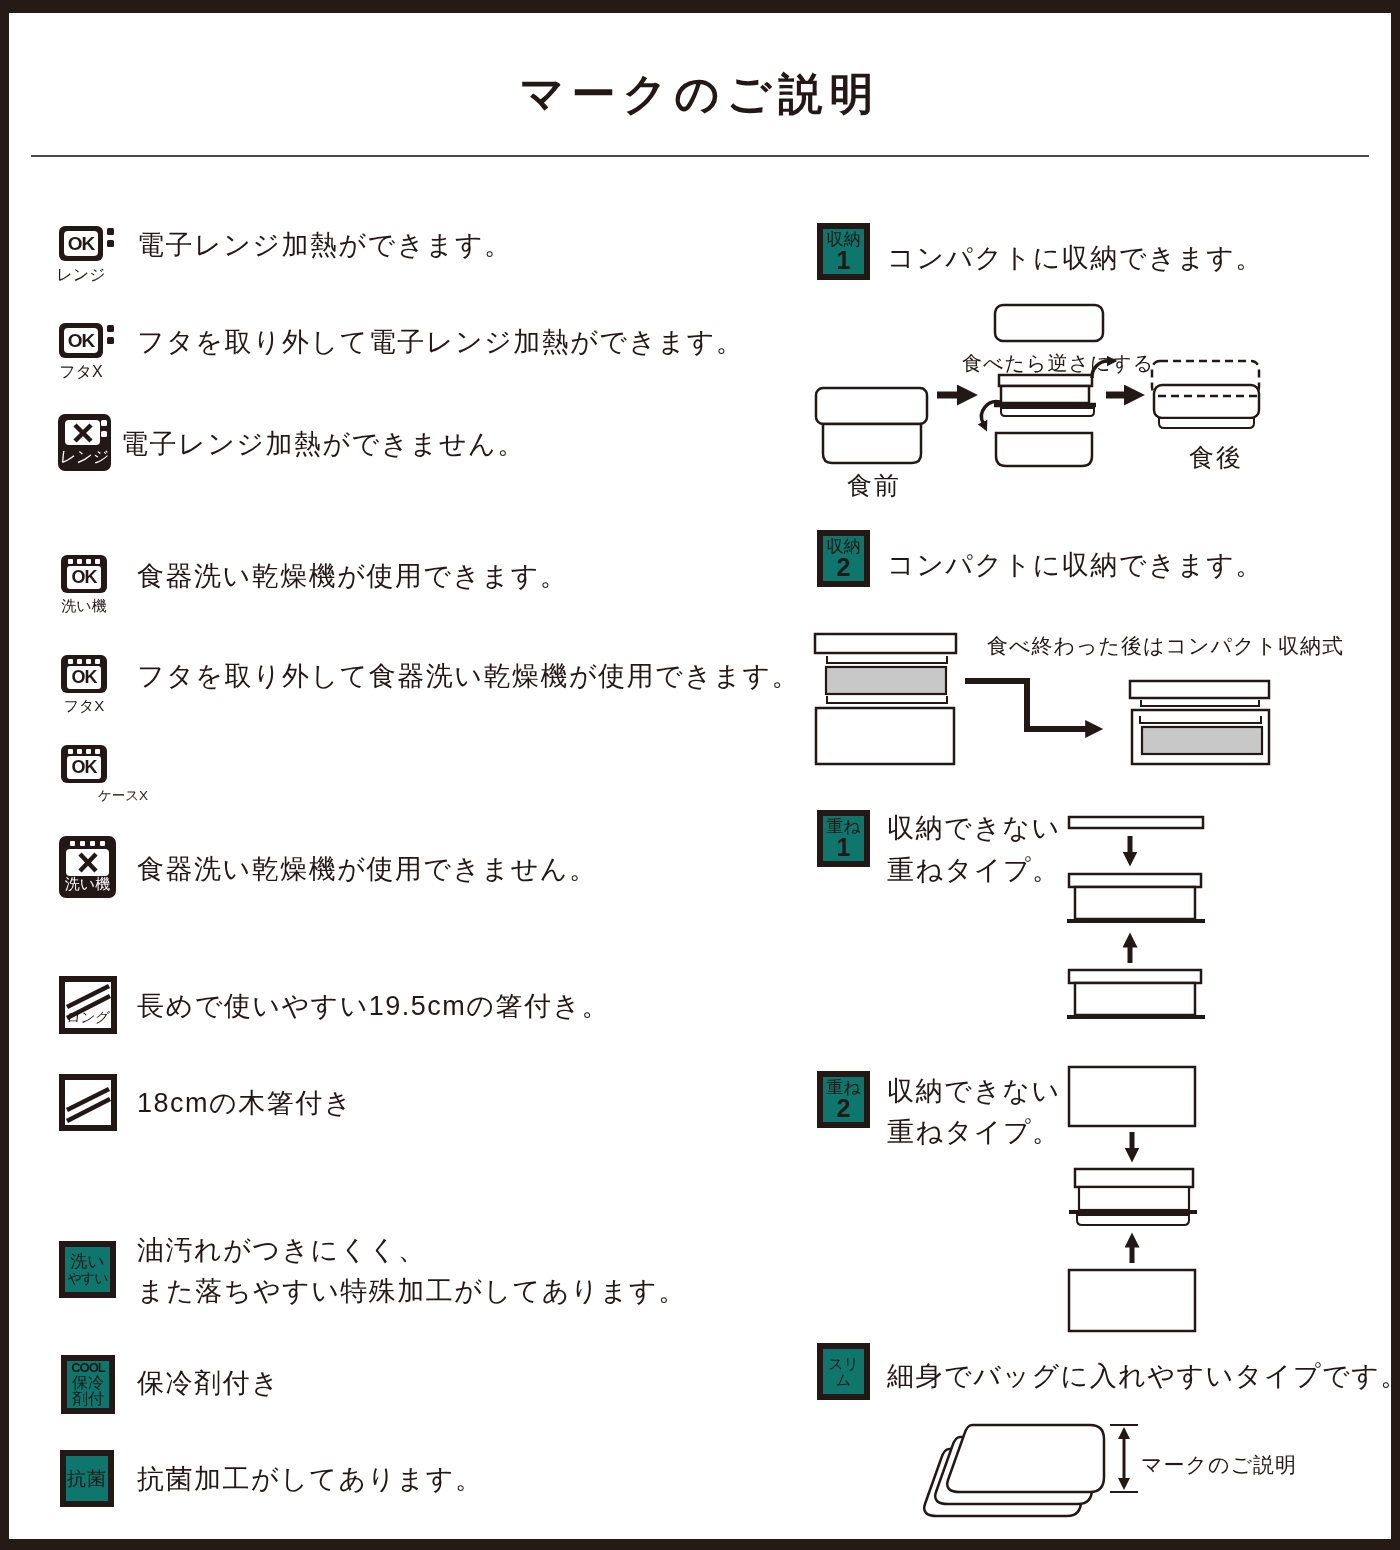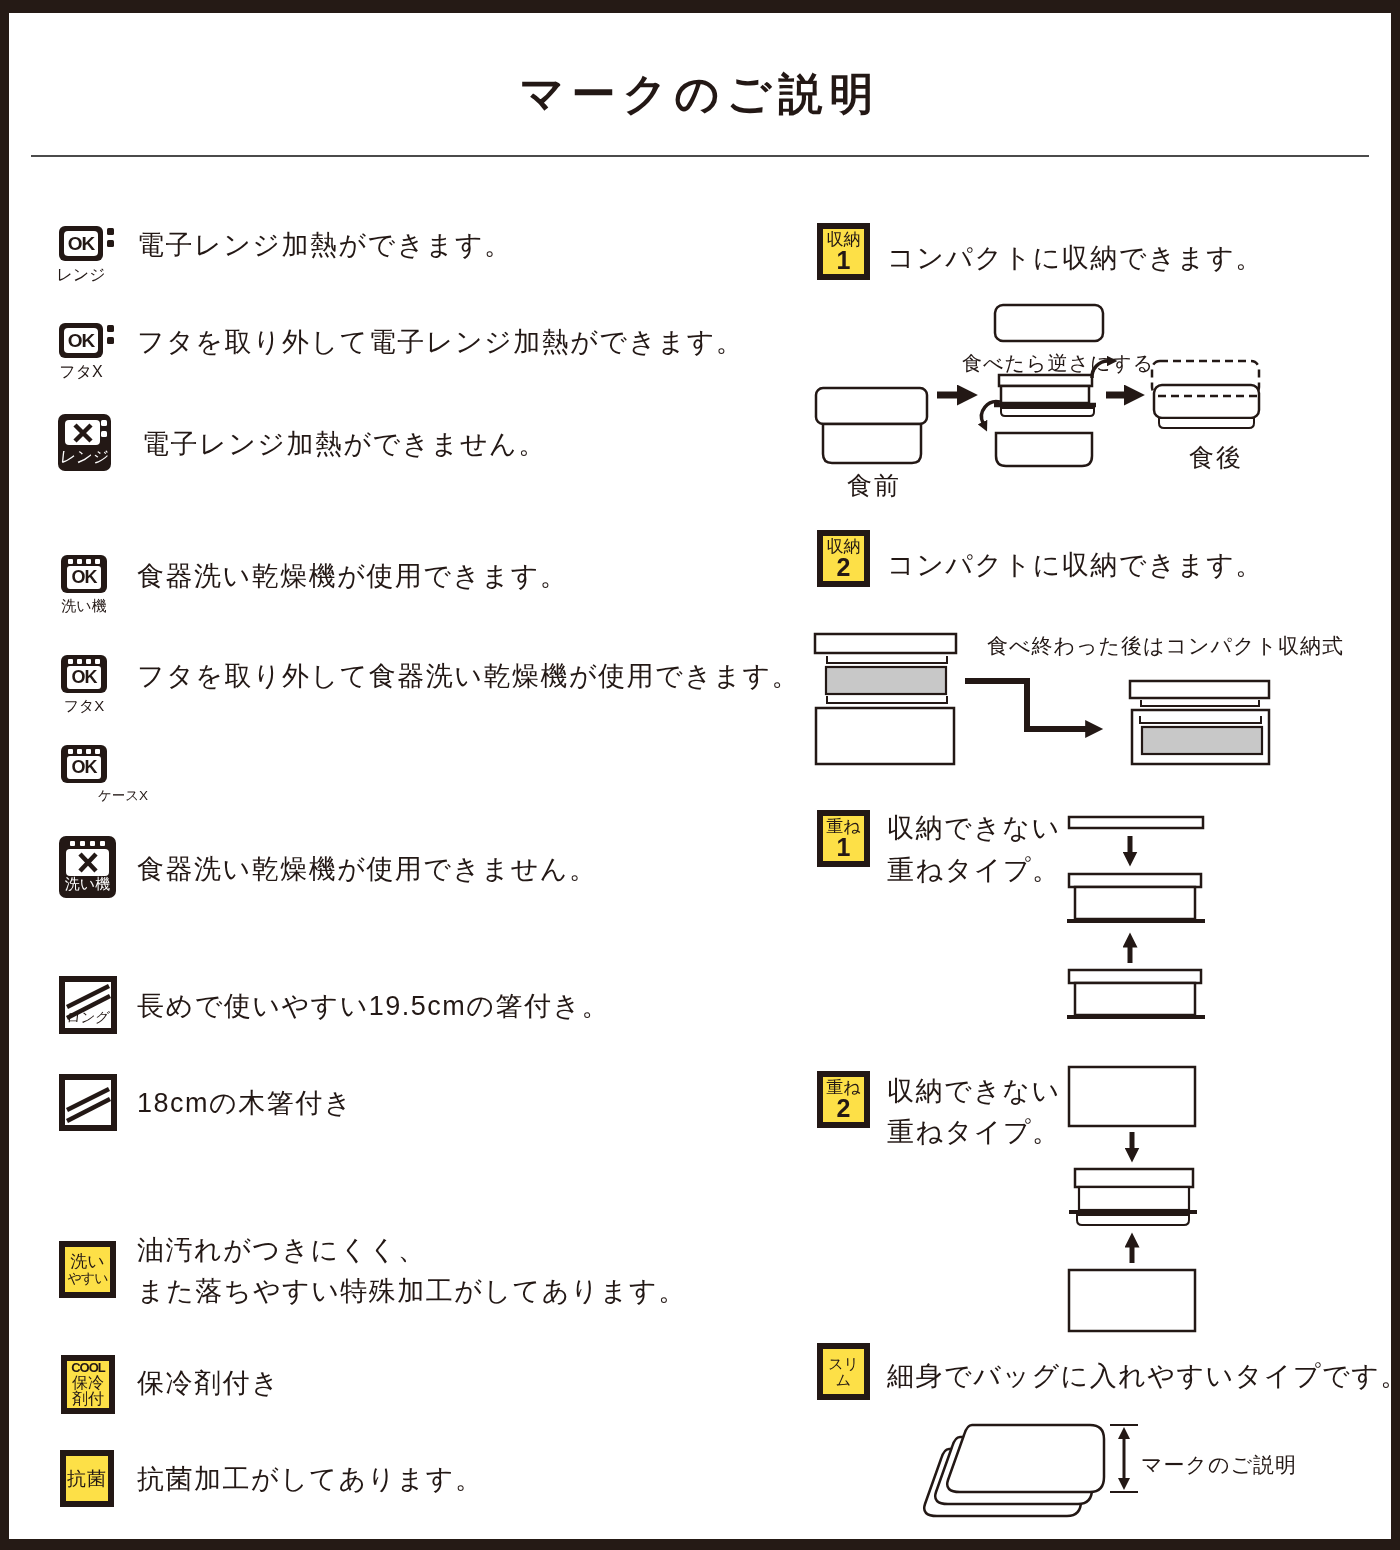--- a/index.html
+++ b/index.html
@@ -58,21 +58,21 @@
             display:flex; align-items:center; justify-content:center; }
   .dwx-label{ position:absolute; left:0; bottom:4px; width:100%; text-align:center; color:#fff;
               font-size:15px; letter-spacing:0; white-space:nowrap; }
 
   
   .ic-chop{ position:absolute; width:58px; height:58px; background:#fff; border:6px solid var(--ink); }
   .chop-label{ position:absolute; left:0; bottom:1px; width:100%; text-align:center; font-size:14px;
                color:var(--ink); letter-spacing:0; transform:skewX(-6deg); white-space:nowrap; }
 
   
-  .ic-sq{ position:absolute; background:#fde047; border:6.5px solid var(--ink); display:flex; flex-direction:column;
+  .ic-sq{ position:absolute; background:#0f766e; border:6.5px solid var(--ink); display:flex; flex-direction:column;
           align-items:center; justify-content:center; text-align:center; color:var(--ink); line-height:1.05; }
   .ic-sq .l17{ font-size:17px; letter-spacing:0; }
   .ic-sq .l14{ font-size:14px; letter-spacing:-1px; }
   .ic-sq .l13b{ font-size:13px; font-weight:bold; letter-spacing:-1px; }
   .ic-sq .l16{ font-size:16px; letter-spacing:0; }
   .ic-sq .l19{ font-size:19px; letter-spacing:1px; }
   .ic-sq .l15{ font-size:15px; letter-spacing:0; }
   .ic-sq .num{ font-size:25px; font-weight:bold; line-height:0.9; }
 
   svg{ position:absolute; overflow:visible; }
@@ -118,21 +118,21 @@
       <svg width="24" height="18" viewBox="0 0 24 18">
         <path d="M4,1 L20,17 M20,1 L4,17" class="ln" stroke-width="4.5"></path>
       </svg>
     </div>
     <div class="mwx-dots">
         <i></i>
         <i></i>
       </div>
     <div class="mwx-label">レンジ</div>
   </div>
-  <div class="t" style="left:133px;top:416px;text-align:center;">電子レンジ加熱ができません。</div>
+  <div class="t" style="left:112px;top:416px;text-align:center;">電子レンジ加熱ができません。</div>
 
   <div class="ic-dw" style="left:52px;top:542px;">
     <div class="dw-body">
       <div class="dw-dots">
           <i></i>
           <i></i>
           <i></i>
           <i></i>
         </div>
       <div class="dw-win">OK</div>

